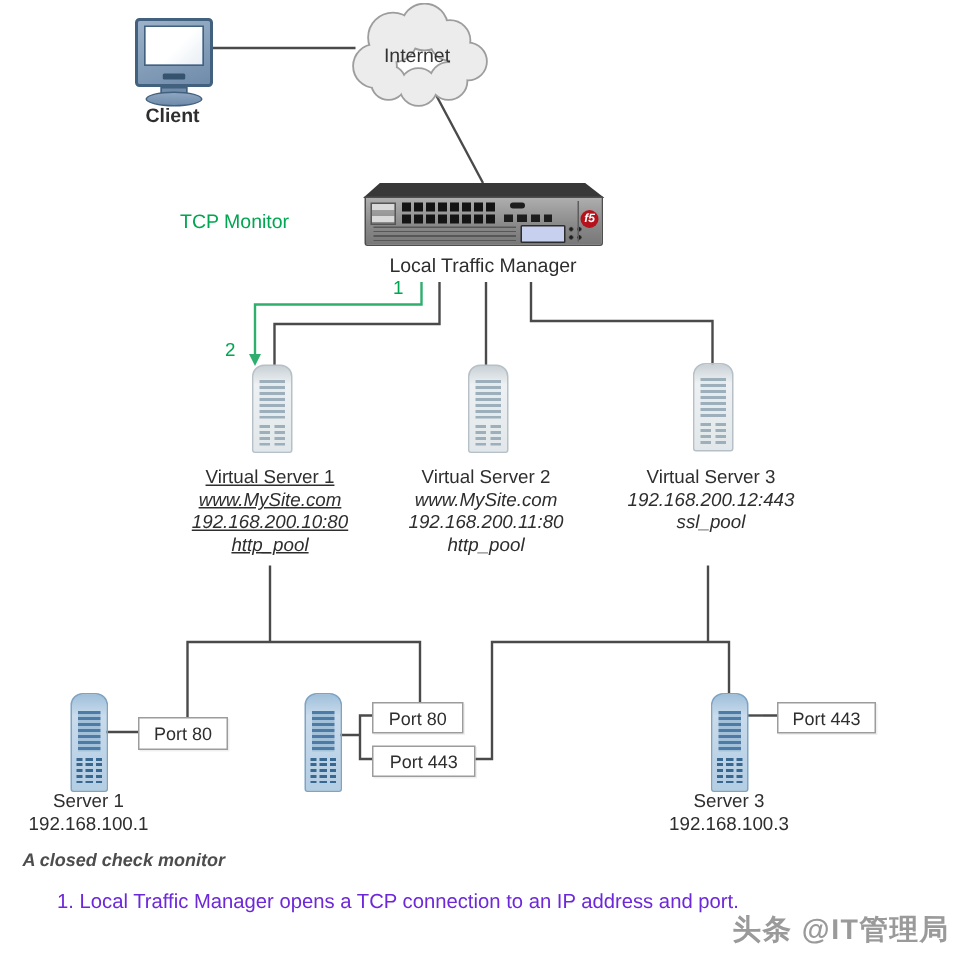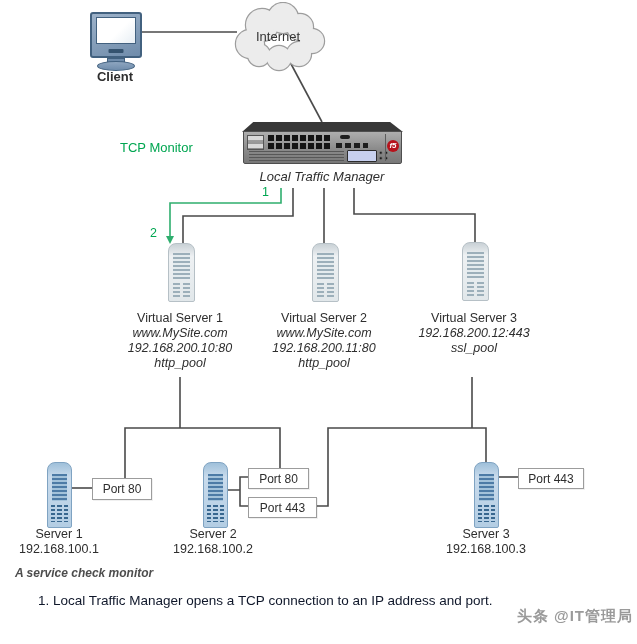--- a/index.html
+++ b/index.html
@@ -82,22 +82,22 @@
   .vs-lbl .it{font-style:italic;}
   .sv-lbl{position:absolute;width:130px;transform:translateX(-50%);text-align:center;
        font-size:12.5px;line-height:15px;color:#2e2e2e;}
 
   
   .arrow-down{position:absolute;width:0;height:0;border-left:4px solid transparent;
        border-right:4px solid transparent;border-top:8px solid #2fae6e;}
 
   
   .cap-title{left:15px;top:566px;font-size:12px;font-weight:bold;font-style:italic;color:#4d4d4d;}
-  .step{position:absolute;left:38px;font-size:13.5px;color:#0f172a;}
-  .watermark{right:4px;top:607px;width:220px;text-align:right;font-size:15px;font-weight:bold;
+  .step{position:absolute;left:38px;font-size:13.5px;color:#6d28d9;}
+  .watermark{right:4px;top:607px;width:220px;text-align:right;font-size:19px;font-weight:bold;
        color:#9a9a9a;letter-spacing:1px;}
 </style>
 </head>
 <body>
 
 <div id="stage">
 
   <svg class="wires">
     <path d="M141,32 H237"></path>
     <path d="M290,62 L322,122"></path>
@@ -159,21 +159,21 @@
       <div class="ltm-row r2"></div>
       <div class="ltm-usb"></div>
       <div class="ltm-dashes"></div>
       <div class="ltm-vents"></div>
       <div class="ltm-lcd"></div>
       <div class="ltm-lcdbtns"></div>
       <div class="ltm-capline"></div>
       <div class="ltm-logo">f5</div>
     </div>
   </div>
-  <div class="lbl ctr" style="left:322px;top:169px;font-size:13px;font-style:italic;">Local Traffic Manager</div>
+  <div class="lbl ctr" style="left:322px;top:169px;font-size:13px;">Local Traffic Manager</div>
 
   <div class="abs vserver" style="left:168px;top:243px;">
     <div class="vs-grille"></div>
     <div class="vs-slots">
         <i></i>
         <i></i>
       </div>
   </div>
   <div class="abs vserver" style="left:312px;top:243px;">
     <div class="vs-grille"></div>
@@ -183,21 +183,21 @@
       </div>
   </div>
   <div class="abs vserver" style="left:462px;top:242px;">
     <div class="vs-grille"></div>
     <div class="vs-slots">
         <i></i>
         <i></i>
       </div>
   </div>
 
-  <div class="vs-lbl" style="left:180px;top:311px;">
+  <div class="vs-lbl" style="left:180px;top:311px;text-decoration:underline;">
     <div>Virtual Server 1</div>
     <div class="it">www.MySite.com</div>
     <div class="it">192.168.200.10:80</div>
     <div class="it">http_pool</div>
   </div>
   <div class="vs-lbl" style="left:324px;top:311px;">
     <div>Virtual Server 2</div>
     <div class="it">www.MySite.com</div>
     <div class="it">192.168.200.11:80</div>
     <div class="it">http_pool</div>
@@ -235,26 +235,22 @@
 
   <div class="portbox" style="left:92px;top:478px;width:58px;height:20px;">Port 80</div>
   <div class="portbox" style="left:248px;top:468px;width:59px;height:19px;">Port 80</div>
   <div class="portbox" style="left:248px;top:497px;width:67px;height:19px;">Port 443</div>
   <div class="portbox" style="left:518px;top:468px;width:64px;height:19px;">Port 443</div>
 
   <div class="sv-lbl" style="left:59px;top:527px;">
     <div>Server 1</div>
     <div>192.168.100.1</div>
   </div>
-  <div class="sv-lbl" style="left:213px;top:527px;">
-    <div>Server 2</div>
-    <div>192.168.100.2</div>
-  </div>
   <div class="sv-lbl" style="left:486px;top:527px;">
     <div>Server 3</div>
     <div>192.168.100.3</div>
   </div>
 
-  <div class="abs cap-title">A service check monitor</div>
+  <div class="abs cap-title">A closed check monitor</div>
   <div class="step" style="top:593px;">1. Local Traffic Manager opens a TCP connection to an IP address and port.</div>
   <div class="abs watermark">头条 @IT管理局</div>
 
 </div>
 
 </body></html>

